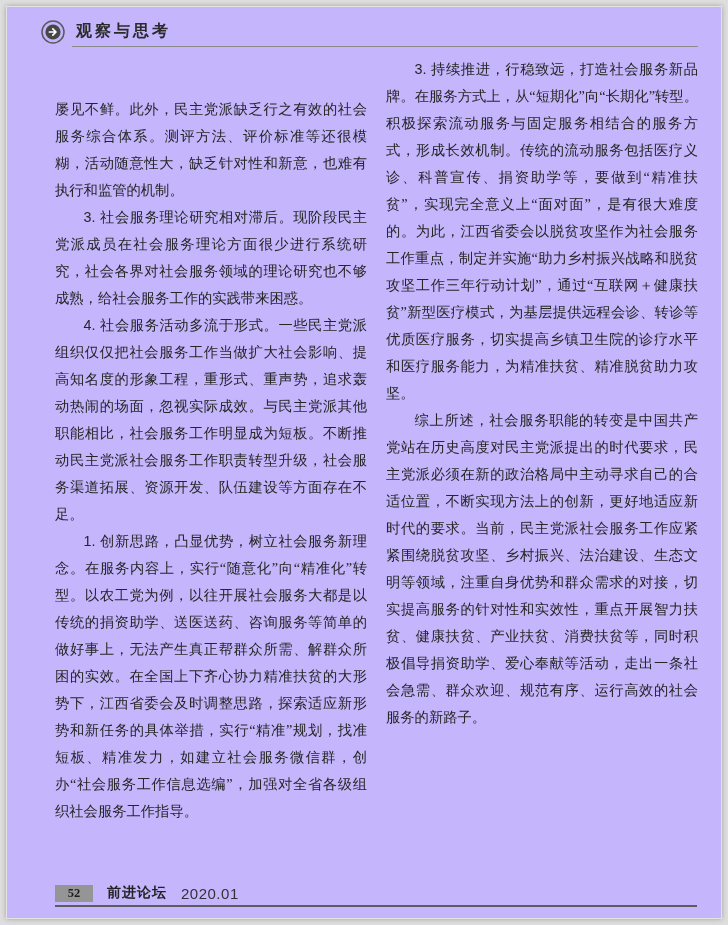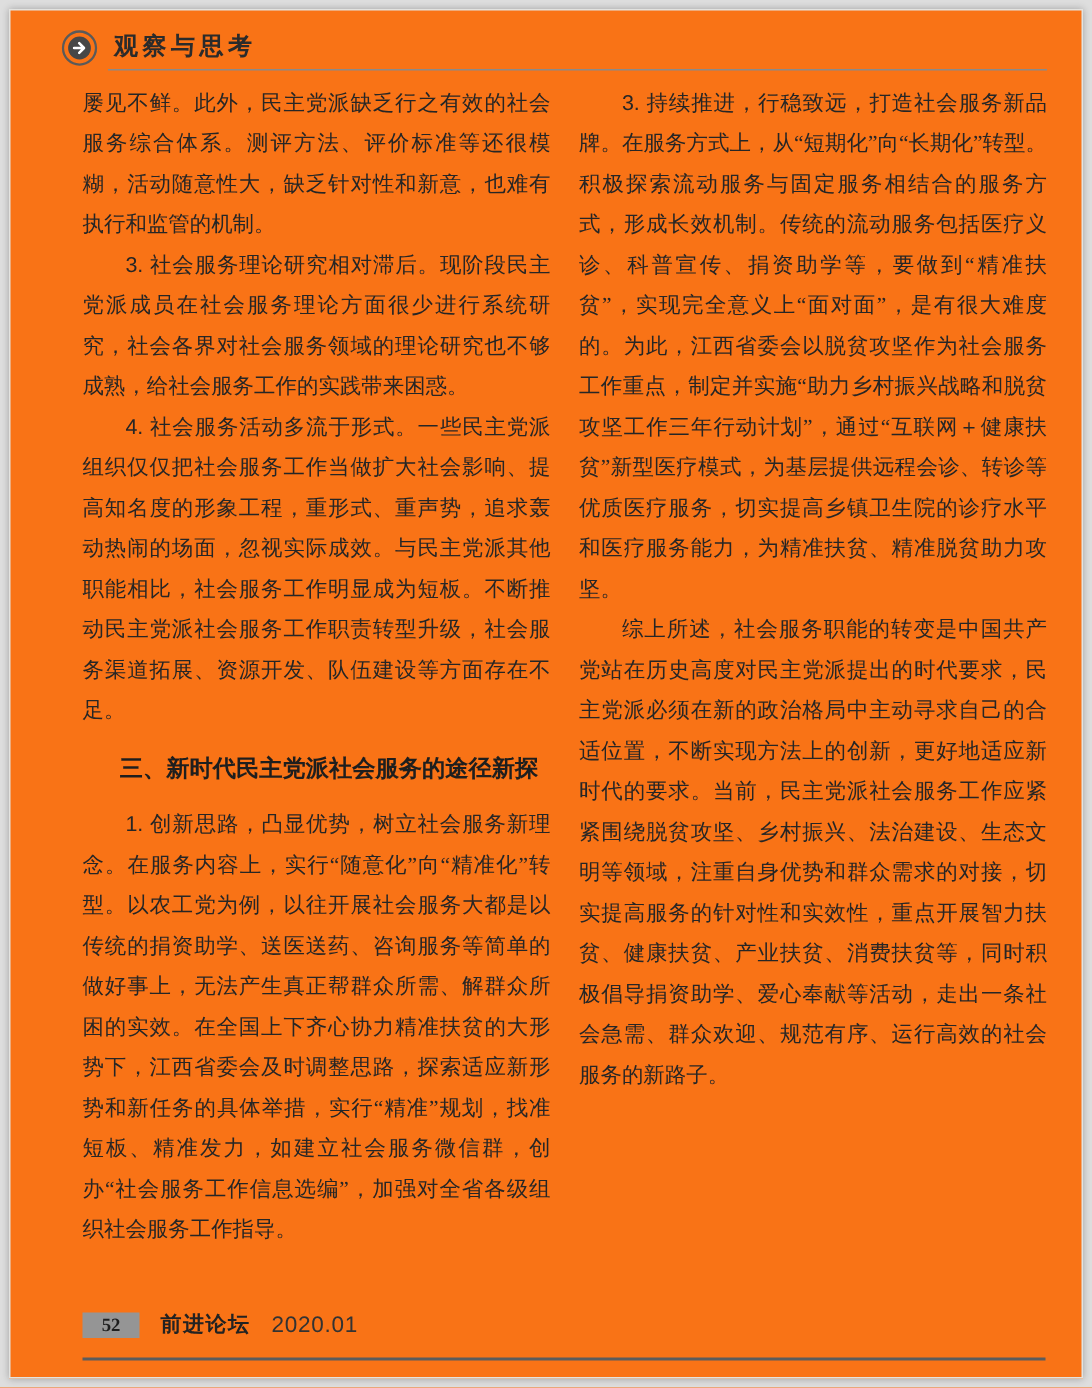--- a/index.html
+++ b/index.html
@@ -4,21 +4,21 @@
 <style>
   html,body{margin:0;padding:0;}
   body{
     width:728px;height:925px;
     background:#dedede;
     font-family:"Liberation Serif","DejaVu Serif",serif;
     position:relative;overflow:hidden;
   }
   .page{
     position:absolute;inset:6px;
-    background:#f97316;
+    background:#c4b5fd;
     box-shadow:0 0 5px rgba(0,0,0,.28), inset 0 0 0 1px #e3e3e0;
     overflow:hidden;
   }
   
   .header{position:absolute;top:12px;left:34px;right:24px;height:30px;}
   .header .icon{
     position:absolute;left:0;top:1px;width:26px;height:26px;
   }
   .header .label{
     position:absolute;left:36px;top:3px;
@@ -29,35 +29,35 @@
     position:absolute;left:32px;right:0;top:28px;height:1px;background:#8a8a8a;
   }
   
   .columns{
     position:absolute;top:50px;left:49px;width:644px;
     display:flex;gap:19px;
     color:#262626;
   }
   .col{width:312px;font-size:14.3px;line-height:27px;text-align:justify;}
   .col p{margin:0;text-indent:2em;}
-  .col p.noindent{text-indent:0;}
+  .col p.noindent{text-indent:0;margin-top:40px;}
   .lead{
     font-family:"Liberation Sans","DejaVu Sans",sans-serif;
     font-weight:400;
   }
   .section-heading{
     font-family:"Liberation Sans","DejaVu Sans",sans-serif;
     font-weight:700;font-size:15.5px;color:#1e1e1e;
     margin:13px 0 12px 0;text-indent:1.6em;line-height:24px;
   }
   
   .footer{
     position:absolute;left:49px;right:25px;bottom:12px;
     border-bottom:2px solid #5c5c5c;
-    padding-bottom:13px;
+    padding-bottom:3px;
     display:flex;align-items:center;gap:14px;
     font-family:"Liberation Sans","DejaVu Sans",sans-serif;
   }
   .page-number{
     min-width:38px;height:17px;line-height:17px;text-align:center;
     background:#959595;color:#1f1f1f;
     font-family:"Liberation Serif","DejaVu Serif",serif;
     font-weight:700;font-size:12.5px;
   }
   .journal-name{font-weight:700;font-size:14px;color:#222;letter-spacing:1px;}
@@ -79,21 +79,20 @@
     <span class="label">观察与思考</span>
     <div class="rule"></div>
   </div>
 
   <div class="columns">
 
     <div class="col">
       <p class="noindent"><span>屡见不鲜。此外，民主党派缺乏行之有效的社会服务综合体系。测评方法、评价标准等还很模糊，活动随意性大，缺乏针对性和新意，也难有执行和监管的机制。</span></p>
       <p><span class="lead">3. 社会服务理论研究相对滞后。</span><span>现阶段民主党派成员在社会服务理论方面很少进行系统研究，社会各界对社会服务领域的理论研究也不够成熟，给社会服务工作的实践带来困惑。</span></p>
       <p><span class="lead">4. 社会服务活动多流于形式。</span><span>一些民主党派组织仅仅把社会服务工作当做扩大社会影响、提高知名度的形象工程，重形式、重声势，追求轰动热闹的场面，忽视实际成效。与民主党派其他职能相比，社会服务工作明显成为短板。不断推动民主党派社会服务工作职责转型升级，社会服务渠道拓展、资源开发、队伍建设等方面存在不足。</span></p>
-      <div class="section-heading">三、新时代民主党派社会服务的途径新探</div>
       <p><span class="lead">1. 创新思路，凸显优势，树立社会服务新理念。</span><span>在服务内容上，实行“随意化”向“精准化”转型。以农工党为例，以往开展社会服务大都是以传统的捐资助学、送医送药、咨询服务等简单的做好事上，无法产生真正帮群众所需、解群众所困的实效。在全国上下齐心协力精准扶贫的大形势下，江西省委会及时调整思路，探索适应新形势和新任务的具体举措，实行“精准”规划，找准短板、精准发力，如建立社会服务微信群，创办“社会服务工作信息选编”，加强对全省各级组织社会服务工作指导。</span></p>
 
     </div>
 
     <div class="col">
       <p><span class="lead">3. 持续推进，行稳致远，打造社会服务新品牌。</span><span>在服务方式上，从“短期化”向“长期化”转型。积极探索流动服务与固定服务相结合的服务方式，形成长效机制。传统的流动服务包括医疗义诊、科普宣传、捐资助学等，要做到“精准扶贫”，实现完全意义上“面对面”，是有很大难度的。为此，江西省委会以脱贫攻坚作为社会服务工作重点，制定并实施“助力乡村振兴战略和脱贫攻坚工作三年行动计划”，通过“互联网＋健康扶贫”新型医疗模式，为基层提供远程会诊、转诊等优质医疗服务，切实提高乡镇卫生院的诊疗水平和医疗服务能力，为精准扶贫、精准脱贫助力攻坚。</span></p>
       <p><span>综上所述，社会服务职能的转变是中国共产党站在历史高度对民主党派提出的时代要求，民主党派必须在新的政治格局中主动寻求自己的合适位置，不断实现方法上的创新，更好地适应新时代的要求。当前，民主党派社会服务工作应紧紧围绕脱贫攻坚、乡村振兴、法治建设、生态文明等领域，注重自身优势和群众需求的对接，切实提高服务的针对性和实效性，重点开展智力扶贫、健康扶贫、产业扶贫、消费扶贫等，同时积极倡导捐资助学、爱心奉献等活动，走出一条社会急需、群众欢迎、规范有序、运行高效的社会服务的新路子。</span></p>
 
     </div>
 

